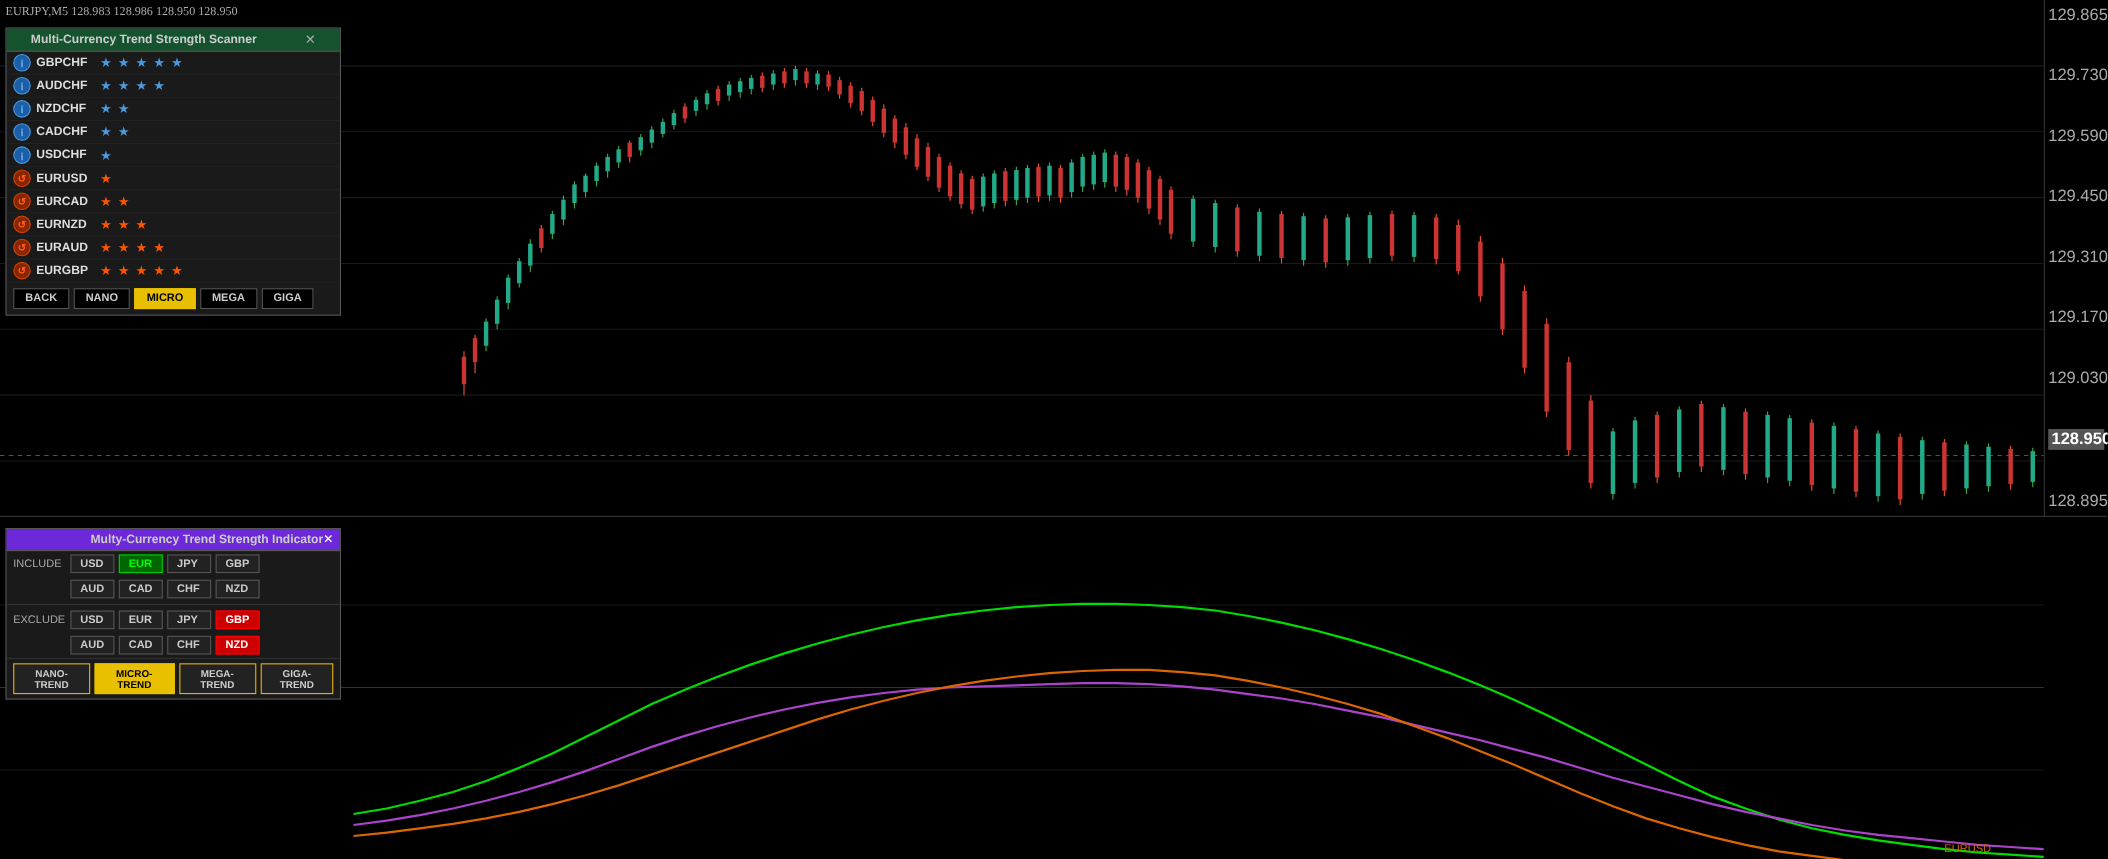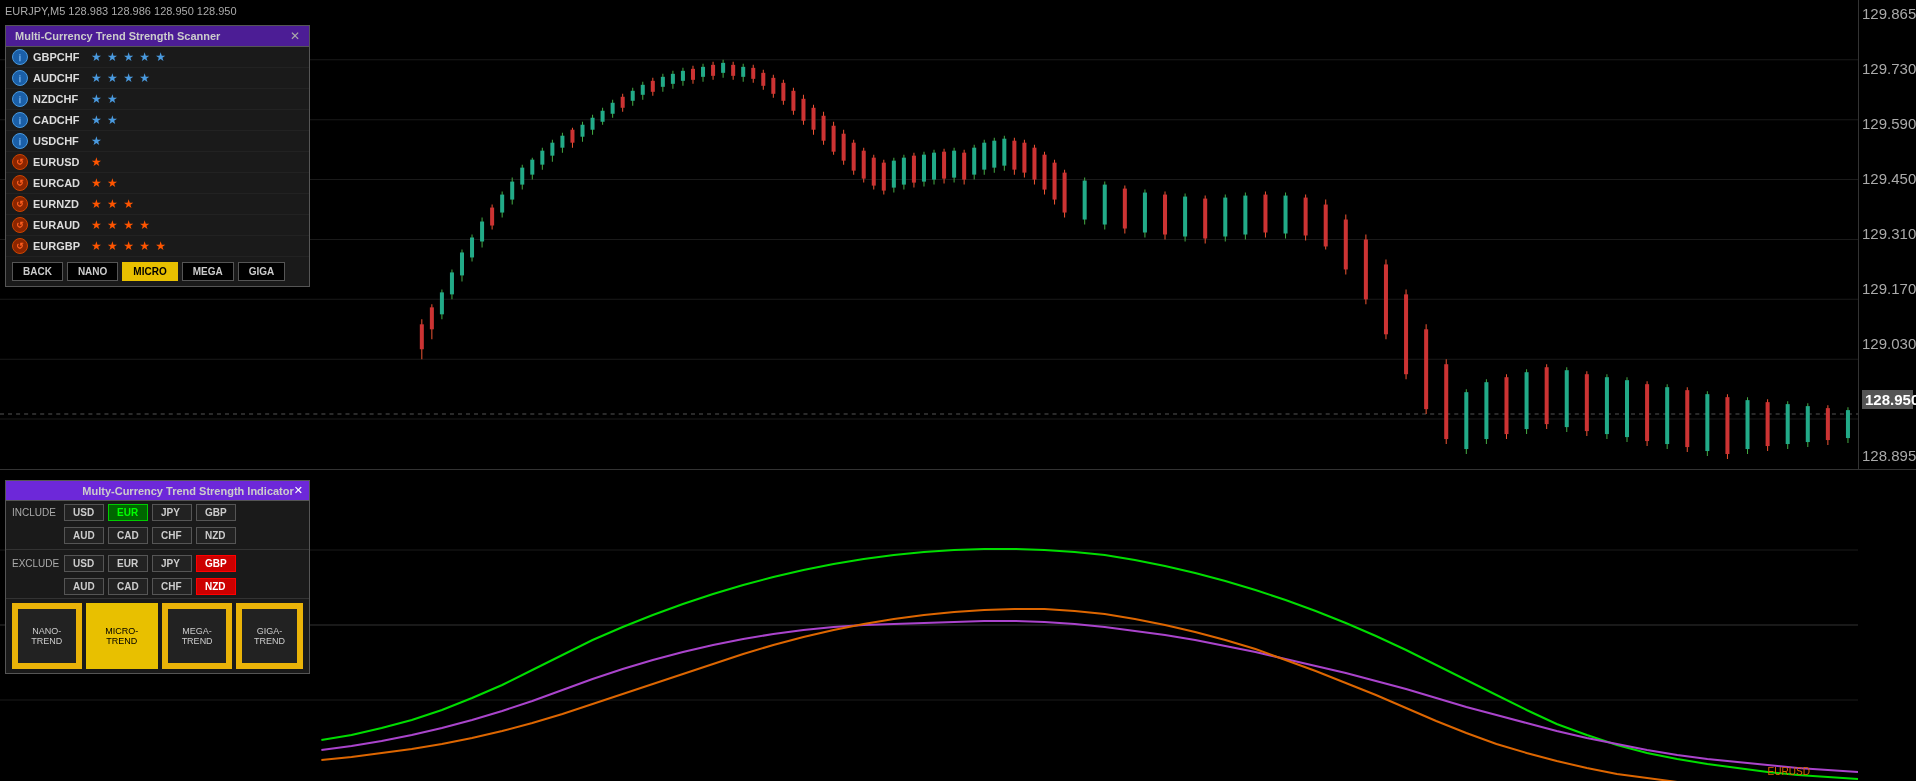--- a/index.html
+++ b/index.html
@@ -13,22 +13,22 @@
     
     #scanner-panel {
       position: absolute;
       top: 25px; left: 5px;
       width: 305px;
       background: #1a1a1a;
       border: 1px solid #555;
       z-index: 10;
     }
     #scanner-title-bar {
-      background: #4c1d95;
-      padding: 3px 9px;
+      background: #14532d;
+      padding: 3px 22px;
       display: flex;
       justify-content: space-between;
       align-items: center;
       border-bottom: 1px solid #555;
     }
     #scanner-title { font-size: 11px; color: #ccc; font-weight: bold; }
     #scanner-close { color: #aaa; cursor: pointer; font-size: 12px; }
 
     .pair-row {
       display: flex;
@@ -86,21 +86,21 @@
       background: #555;
       color: #fff;
       padding: 1px 3px;
       font-weight: bold;
     }
 
     
     #chart-title {
       position: absolute;
       top: 5px; left: 5px;
-      color: #aaa; font-size: 11px;
+      color: #aaa; font-size: 11px; font-family: Liberation Serif, serif;
     }
 
     
     #candlestick-area {
       position: absolute;
       left: 0; top: 0;
       right: 58px;
       bottom: 0;
       overflow: hidden;
     }
@@ -151,25 +151,25 @@
 
     .ind-row-separator { border-top: 1px solid #333; margin: 2px 0; }
 
     #trend-buttons {
       display: flex;
       padding: 4px 6px;
       gap: 4px;
       border-top: 1px solid #333;
     }
     .trend-btn {
-      padding: 17px 6px;
+      padding: 3px 6px;
       font-size: 9px;
-      font-weight: normal;
+      font-weight: bold;
       cursor: pointer;
-      border: 6px solid #eab308;
+      border: 1px solid #eab308;
       background: #222;
       color: #ccc;
     }
     .trend-btn.active { background: #e8c000; color: #000; border-color: #e8c000; }
 
     
     #indicator-chart-area {
       position: absolute;
       left: 0; top: 0;
       right: 58px;

